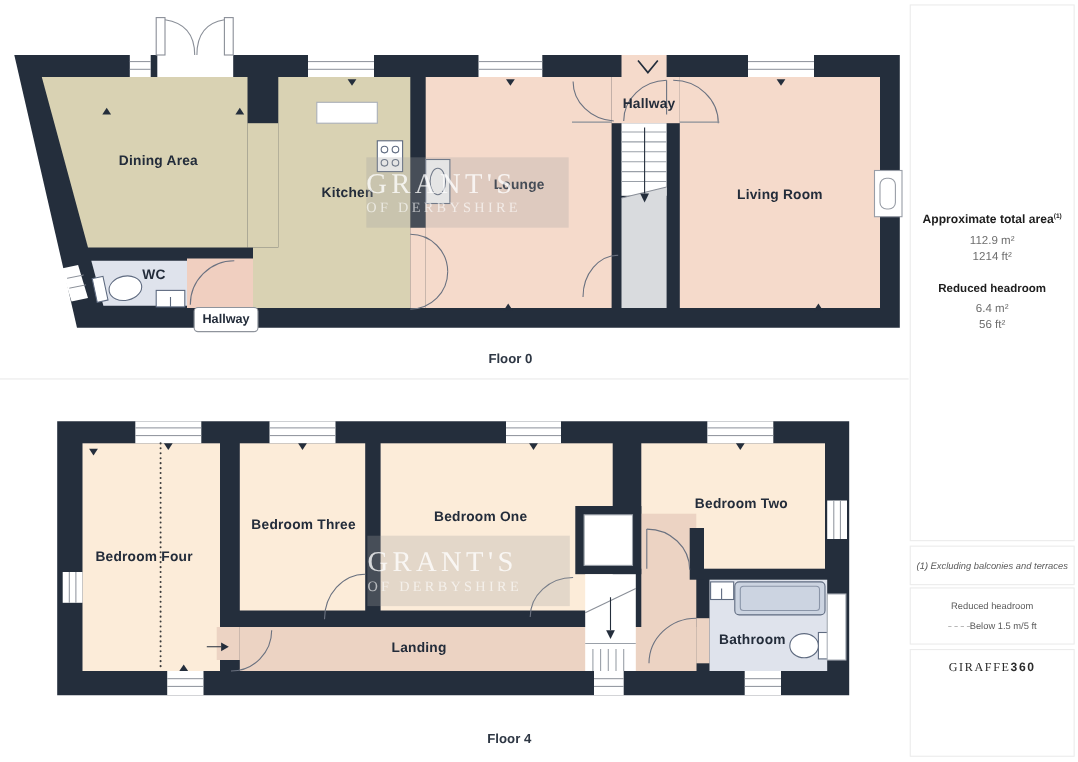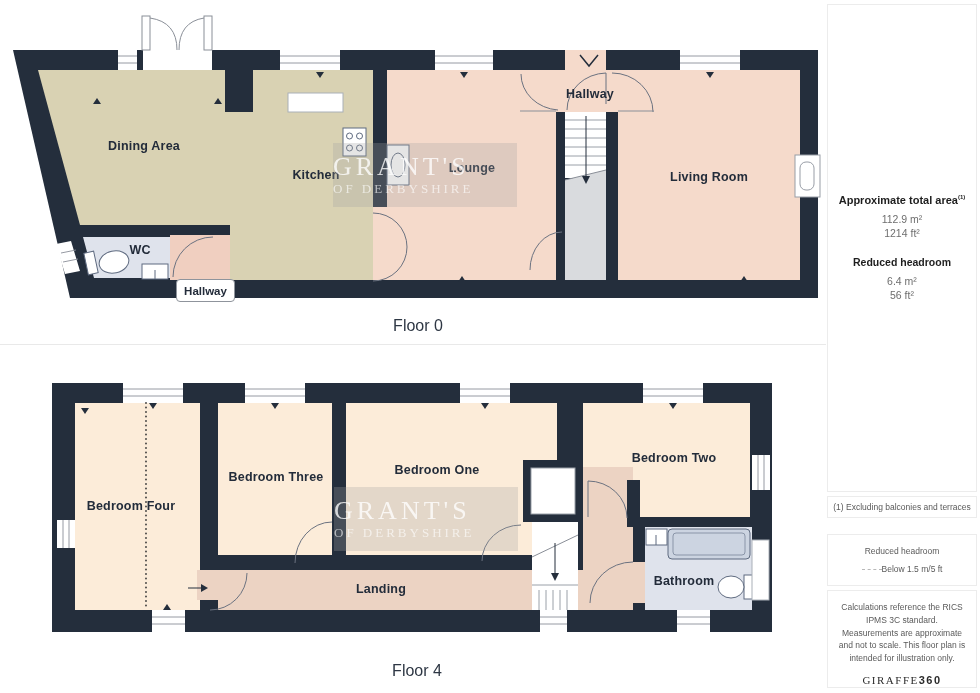--- a/index.html
+++ b/index.html
@@ -2,41 +2,41 @@
 <html><head>
 <meta charset="utf-8">
 <style>
   html,body{margin:0;padding:0;background:#fff;}
   .page{position:relative;width:980px;height:693px;background:#ffffff;overflow:hidden;
         font-family:"Liberation Sans",sans-serif;}
   .plan-svg{position:absolute;left:0;}
   .divider{position:absolute;left:0;top:344px;width:826px;height:1px;background:#e9e9e9;}
   .room-label{position:absolute;transform:translate(-50%,-50%);font-weight:bold;
         font-size:12.5px;letter-spacing:.2px;color:#232c3a;white-space:nowrap;}
-  .floor-caption{position:absolute;transform:translate(-50%,-50%);font-weight:normal;
-        font-size:16px;color:#2e3744;}
+  .floor-caption{position:absolute;transform:translate(-50%,-50%);font-weight:bold;
+        font-size:12px;color:#2e3744;margin-left:46px;}
   .hall-label-box{position:absolute;left:176px;top:279px;width:57px;height:21px;
         background:#fff;border:1.5px solid #8f949c;border-radius:4px;display:flex;
         align-items:center;justify-content:center;}
   .hall-label-box span{font-weight:bold;font-size:11.5px;color:#232c3a;}
   .watermark{position:absolute;width:184px;height:64px;background:rgba(160,160,160,0.28);
         display:flex;flex-direction:column;justify-content:center;
         font-family:"Liberation Serif",serif;pointer-events:none;}
   .wm1{font-size:26px;letter-spacing:4px;color:rgba(255,255,255,0.78);line-height:1.05;}
   .wm2{font-size:13px;letter-spacing:3px;color:rgba(255,255,255,0.62);}
   .sidebar-box{position:absolute;left:827px;width:150px;border:1px solid #ececec;
         background:#fff;box-sizing:border-box;}
   .sbox-a{top:4px;height:488px;display:flex;align-items:center;justify-content:center;}
   .sb-inner{text-align:center;}
   .sb-title{font-weight:bold;font-size:11px;color:#1e1e1e;margin-bottom:6px;}
   .sb-title sup{font-size:6px;}
   .sb-title2{font-weight:bold;font-size:10.5px;color:#1e1e1e;margin:16px 0 6px 0;}
   .sb-val{font-size:10.5px;color:#6e6e6e;line-height:1.35;}
-  .sbox-b{top:496px;height:22px;display:flex;align-items:center;justify-content:center;
-        font-size:8.5px;color:#5a5a5a;text-align:center;}
+  .sbox-b{top:496px;height:36px;display:flex;align-items:center;justify-content:center;
+        font-size:8.5px;color:#5a5a5a;text-align:center;font-style:italic;}
   .sbox-c{top:534px;height:52px;display:flex;flex-direction:column;align-items:center;
         justify-content:center;gap:8px;font-size:8.5px;color:#5a5a5a;}
   .legend-row{display:flex;align-items:center;gap:0;}
   .dash-swatch{display:inline-block;width:20px;height:0;border-top:1px dashed #b8b8b8;}
   .sbox-d{top:590px;height:98px;padding:10px 9px;text-align:center;}
   .sbox-d p{margin:0 0 9px 0;font-size:8.5px;line-height:1.5;color:#5a5a5a;}
   .brand{font-size:11px;letter-spacing:1.5px;color:#2b2b2b;}
   .brand .b1{font-weight:400;font-family:Liberation Serif, serif;}
   .brand .b2{font-weight:700;}
 </style>
@@ -306,17 +306,16 @@
 
   <div class="sidebar-box sbox-c">
     <div>Reduced headroom</div>
     <div class="legend-row">
       <span class="dash-swatch"></span>
       <span>Below 1.5 m/5 ft</span>
     </div>
   </div>
 
   <div class="sidebar-box sbox-d">
-    <p>Calculations reference the RICS IPMS 3C standard. Measurements are approximate and not to scale. This floor plan is intended for illustration only.</p>
     <div class="brand"><span class="b1">GIRAFFE</span><span class="b2">360</span></div>
   </div>
 
 </div>
 
 </body></html>

